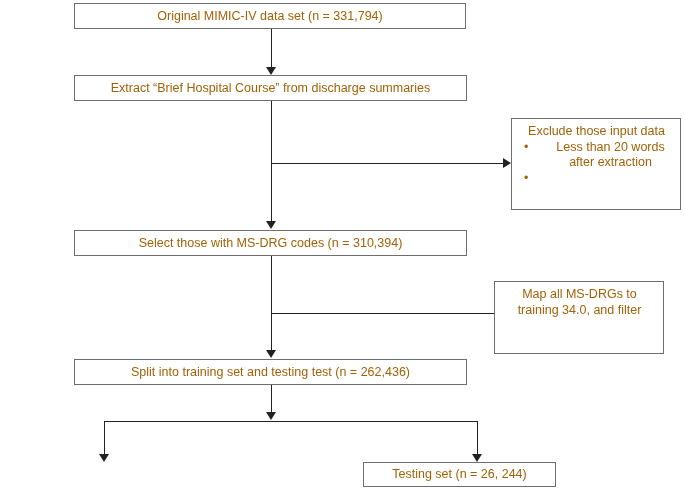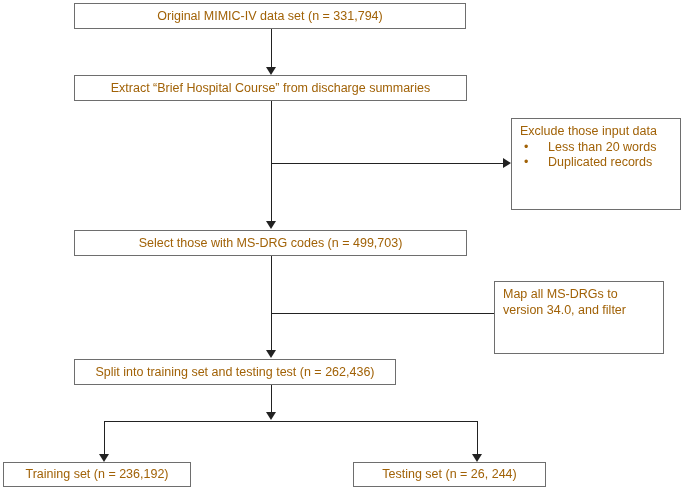--- a/index.html
+++ b/index.html
@@ -30,21 +30,21 @@
     align-items: center;
     justify-content: center;
     text-align: center;
     font-size: 12.5px;
     line-height: 15px;
     color: #a16207;
     padding: 2px 6px;
   }
   .node.side {
     display: block;
-    text-align: left;
+    text-align: center;
     padding: 5px 7px 5px 8px;
     justify-content: flex-start;
     font-size: 12.5px;
     line-height: 15.5px;
   }
   .side-line {
     display: block;
     white-space: nowrap;
   }
   .bullet-list {
@@ -116,59 +116,56 @@
 
   <div class="hline" style="left:271px; top:163px; width:232px;"></div>
   <div class="arrow-right" style="left:503px; top:158px;"></div>
 
   <div class="node side" style="left:511px; top:118px; width:170px; height:92px;">
     <span class="side-line">Exclude those input data</span>
     <ul class="bullet-list">
       <li>
         <span class="bullet-dot">•</span>
         <span>Less than 20 words</span>
+        <span class="cont">after extraction</span>
       </li>
       <li>
         <span class="bullet-dot">•</span>
-        <span>Duplicated records</span>
       </li>
     </ul>
   </div>
 
   <div class="node" style="left:74px; top:230px; width:393px; height:26px;">
-    <span>Select those with MS-DRG codes (n = 499,703)</span>
+    <span>Select those with MS-DRG codes (n = 310,394)</span>
   </div>
 
   <div class="vline" style="left:271px; top:256px; height:97px;"></div>
   <div class="arrow-down" style="left:266px; top:350px;"></div>
 
   <div class="hline" style="left:271px; top:313px; width:232px;"></div>
   <div class="arrow-right" style="left:503px; top:308px;"></div>
 
   <div class="node side" style="left:494px; top:281px; width:170px; height:73px;">
     <span class="side-line">Map all MS-DRGs to</span>
-    <span class="side-line">version 34.0, and filter</span>
+    <span class="side-line">training 34.0, and filter</span>
   </div>
 
-  <div class="node" style="left:74px; top:359px; width:322px; height:26px;">
+  <div class="node" style="left:74px; top:359px; width:393px; height:26px;">
     <span>Split into training set and testing test (n = 262,436)</span>
   </div>
 
   <div class="vline" style="left:271px; top:385px; height:29px;"></div>
   <div class="arrow-down" style="left:266px; top:412px;"></div>
 
   <div class="hline" style="left:104px; top:421px; width:374px;"></div>
 
   <div class="vline" style="left:104px; top:421px; height:36px;"></div>
   <div class="arrow-down" style="left:99px; top:454px;"></div>
 
   <div class="vline" style="left:477px; top:421px; height:36px;"></div>
   <div class="arrow-down" style="left:472px; top:454px;"></div>
 
-  <div class="node" style="left:3px; top:462px; width:188px; height:25px;">
-    <span>Training set (n = 236,192)</span>
-  </div>
 
-  <div class="node" style="left:353px; top:462px; width:193px; height:25px;">
+  <div class="node" style="left:363px; top:462px; width:193px; height:25px;">
     <span>Testing set (n = 26, 244)</span>
   </div>
 
 </div>
 
 </body></html>

